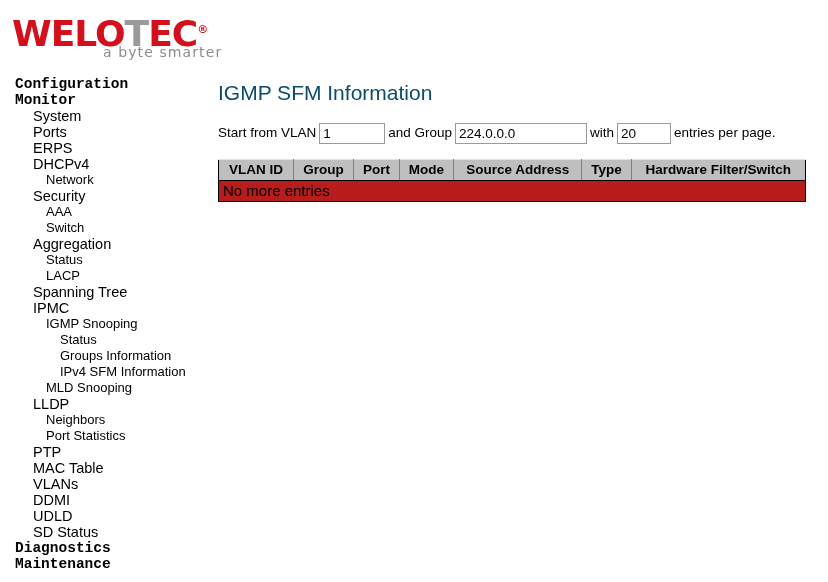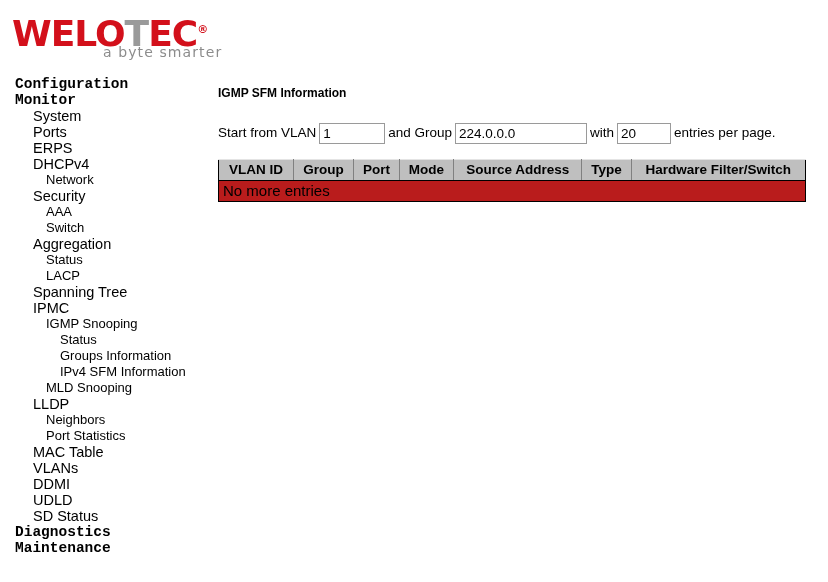--- a/index.html
+++ b/index.html
@@ -94,25 +94,25 @@
   }
 
   
   #main {
     position: absolute;
     left: 218px;
     top: 76px;
     width: 600px;
   }
   #page-title {
-    font-size: 12px;
-    font-weight: bold;
+    font-size: 21px;
+    font-weight: normal;
     line-height: 20px;
     margin: 7px 0 0 0;
-    color: #000000;
+    color: #0c4a6e;
     white-space: nowrap;
   }
   #filter-bar {
     margin-top: 19px;
     font-size: 13.5px;
     line-height: 21px;
     white-space: nowrap;
     color: #000000;
   }
   #filter-bar .lbl { display: inline; }
@@ -193,20 +193,21 @@
     <div class="nav-item nav-level-1"><span>Spanning Tree</span></div>
     <div class="nav-item nav-level-1"><span>IPMC</span></div>
     <div class="nav-item nav-level-2"><span>IGMP Snooping</span></div>
     <div class="nav-item nav-level-3"><span>Status</span></div>
     <div class="nav-item nav-level-3"><span>Groups Information</span></div>
     <div class="nav-item nav-level-3"><span>IPv4 SFM Information</span></div>
     <div class="nav-item nav-level-2"><span>MLD Snooping</span></div>
     <div class="nav-item nav-level-1"><span>LLDP</span></div>
     <div class="nav-item nav-level-2"><span>Neighbors</span></div>
     <div class="nav-item nav-level-2"><span>Port Statistics</span></div>
+    <div class="nav-item nav-level-1"><span>PTP</span></div>
     <div class="nav-item nav-level-1"><span>MAC Table</span></div>
     <div class="nav-item nav-level-1"><span>VLANs</span></div>
     <div class="nav-item nav-level-1"><span>DDMI</span></div>
     <div class="nav-item nav-level-1"><span>UDLD</span></div>
     <div class="nav-item nav-level-1"><span>SD Status</span></div>
     <div class="nav-item nav-level-0"><span>Diagnostics</span></div>
     <div class="nav-item nav-level-0"><span>Maintenance</span></div>
   </nav>
 
 <div id="main">

